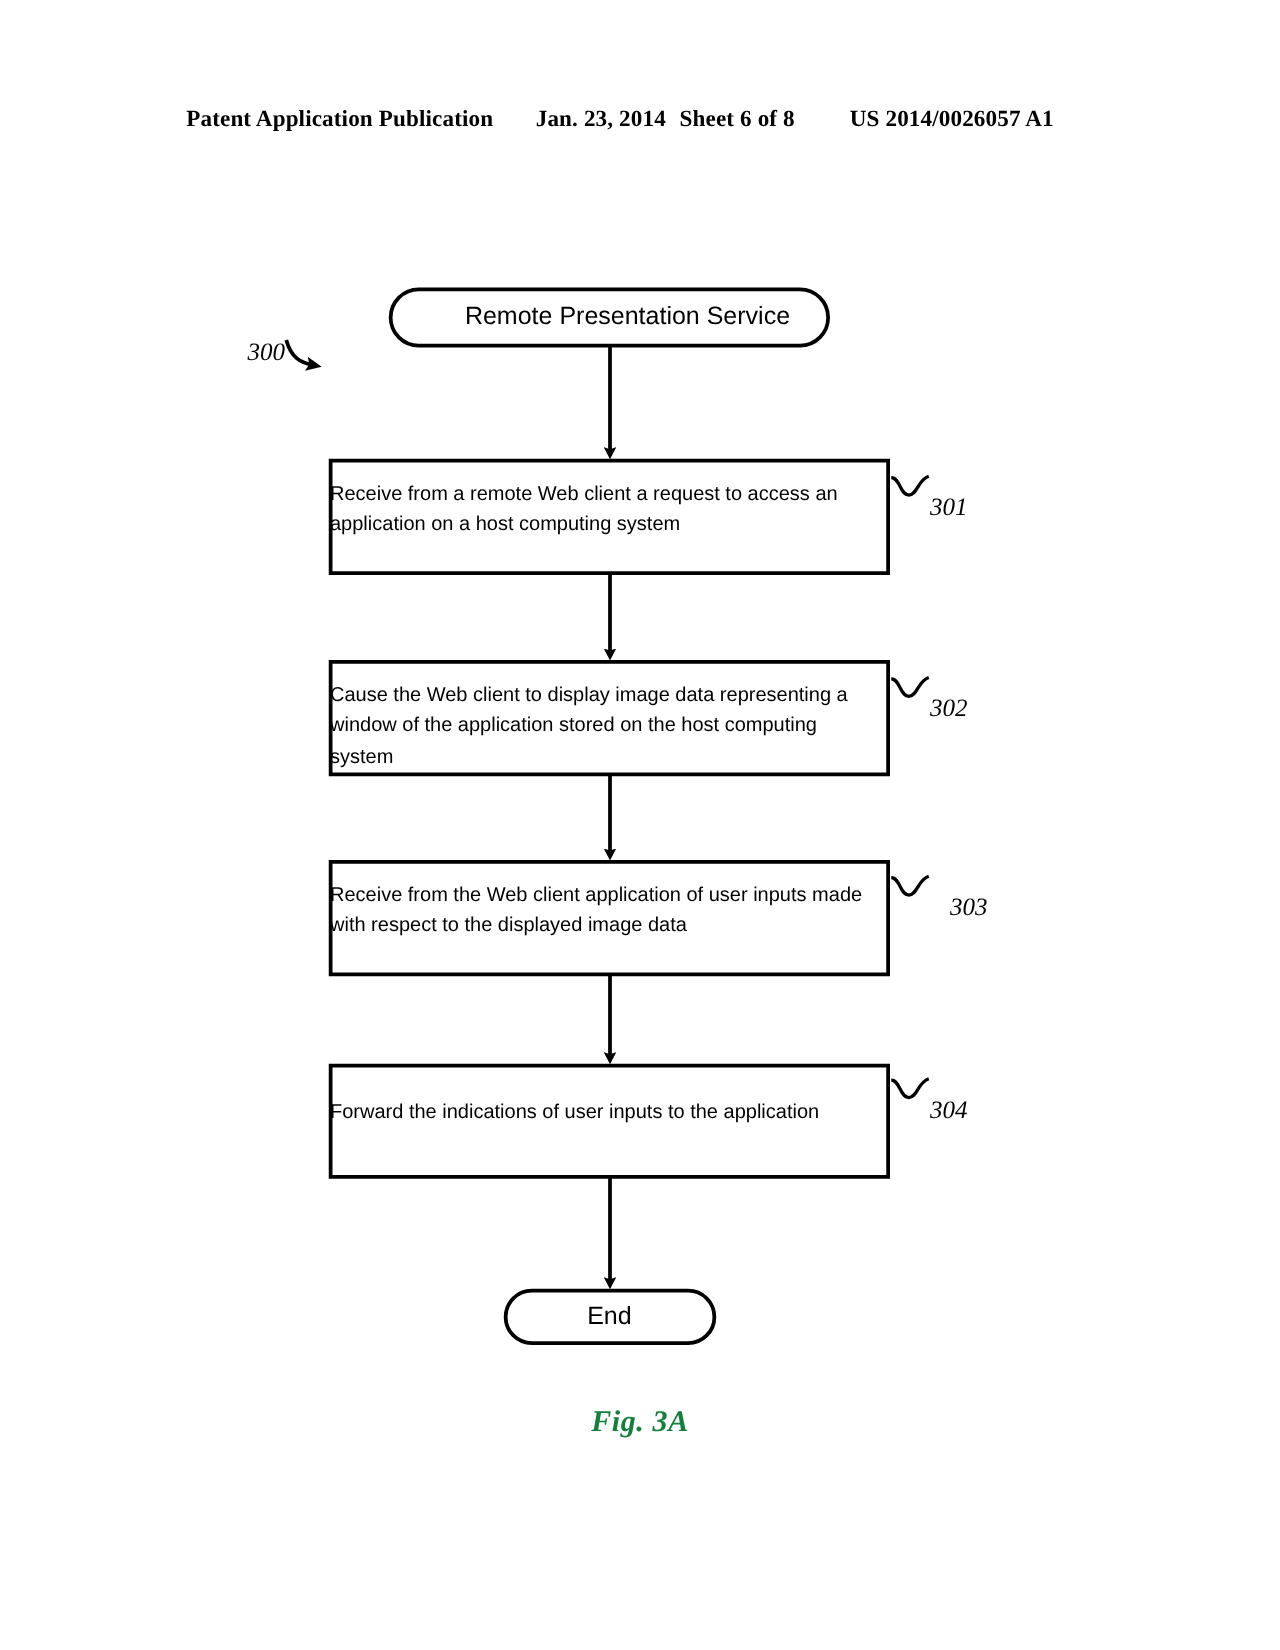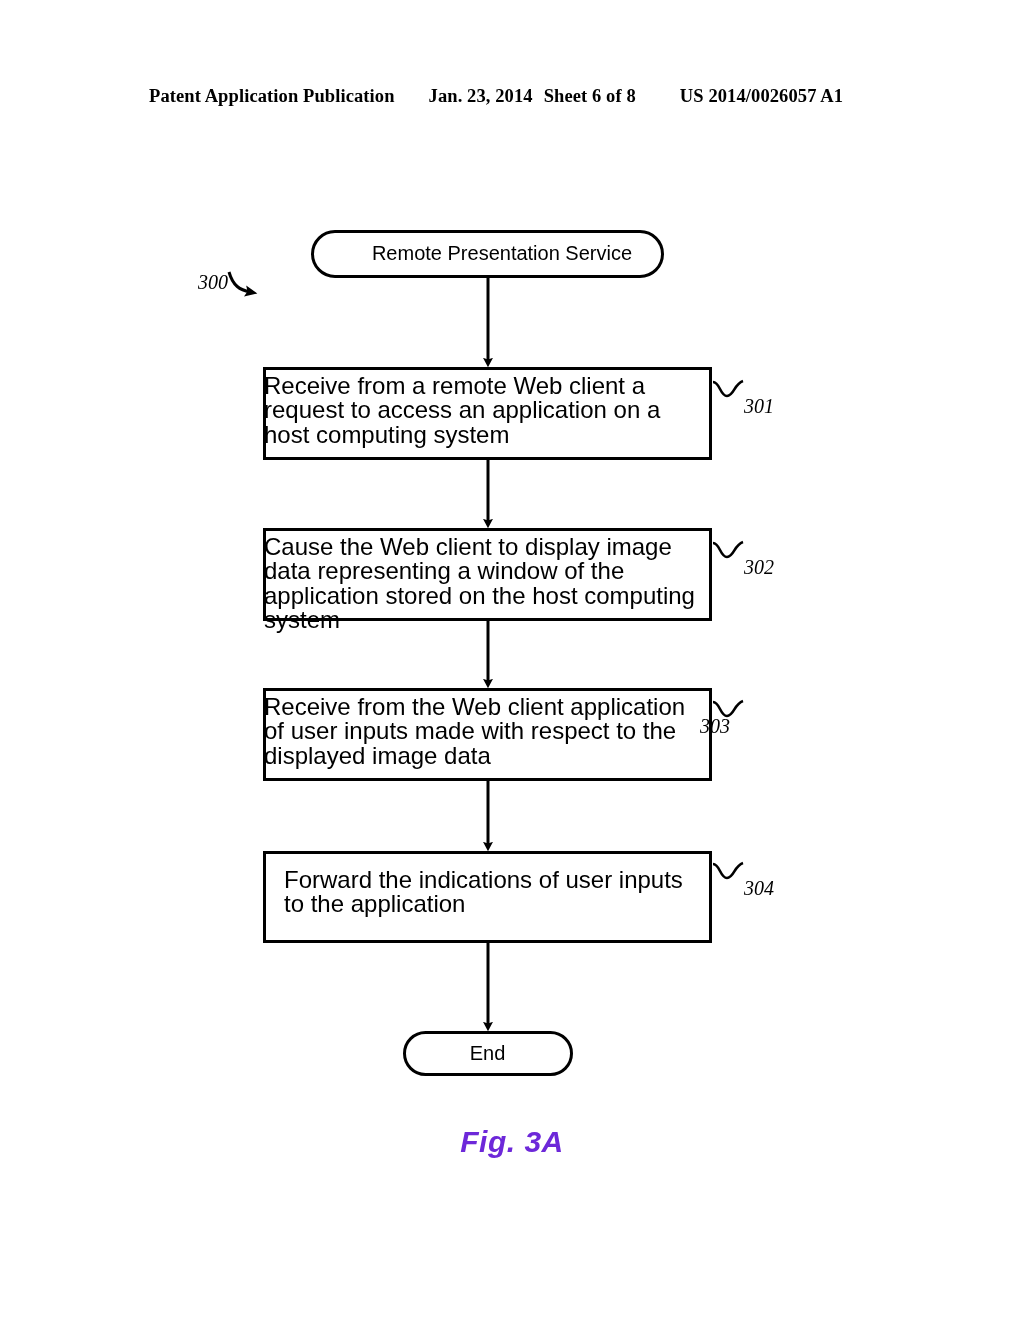--- a/index.html
+++ b/index.html
@@ -40,50 +40,51 @@
     left: 0;
     top: 0;
     width: 1024px;
     height: 1320px;
   }
 
   
   .node-text {
     position: absolute;
     font-family: "Liberation Sans", sans-serif;
-    font-size: 24px;
+    font-size: 16px;
     line-height: 24.4px;
     color: #000;
     white-space: pre-wrap;
+    margin-top: 10px;
   }
   .terminator-label {
     position: absolute;
     font-family: "Liberation Sans", sans-serif;
     font-size: 20px;
     color: #000;
     text-align: center;
     white-space: nowrap;
   }
   .ref-label {
     position: absolute;
     font-family: "Liberation Serif", serif;
     font-style: italic;
     font-size: 20px;
     color: #000;
     white-space: nowrap;
     margin-top: 18px;
   }
   .fig-caption {
     position: absolute;
-    font-family: Liberation Sans, sans-serif;
+    font-family: Liberation Serif, serif;
     font-style: italic;
     font-weight: bold;
-    font-size: 30px;
+    font-size: 24px;
     letter-spacing: 0.5px;
-    color: #6d28d9;
+    color: #15803d;
     white-space: nowrap;
   }
 </style>
 </head>
 <body>
 
 <div class="page-header">
   <span class="seg">Patent Application Publication</span><span class="hdr-gap-1"></span><span class="seg">Jan. 23, 2014</span><span class="hdr-gap-2"></span><span class="seg">Sheet 6 of 8</span><span class="hdr-gap-3"></span><span class="seg">US 2014/0026057 A1</span>
 </div>
 
@@ -131,20 +132,20 @@
 
 <div class="terminator-label" style="left:312px; top:242px; width:380px;">Remote Presentation Service</div>
 
 <div class="node-text" style="left:264px; top:374px; width:430px;">Receive from a remote Web client a request to access an application on a host computing system</div>
 <div class="ref-label" style="left:744px; top:377px;">301</div>
 
 <div class="node-text" style="left:264px; top:535px; width:436px;">Cause the Web client to display image data representing a window of the application stored on the host computing system</div>
 <div class="ref-label" style="left:744px; top:538px;">302</div>
 
 <div class="node-text" style="left:264px; top:695px; width:440px;">Receive from the Web client application of user inputs made with respect to the displayed image data</div>
-<div class="ref-label" style="left:700px; top:697px;">303</div>
+<div class="ref-label" style="left:760px; top:697px;">303</div>
 
-<div class="node-text" style="left:264px; top:868px; width:410px;padding-left:20px;">Forward the indications of user inputs to the application</div>
+<div class="node-text" style="left:264px; top:868px; width:410px;">Forward the indications of user inputs to the application</div>
 <div class="ref-label" style="left:744px; top:859px;">304</div>
 
 <div class="terminator-label" style="left:404px; top:1042px; width:167px;">End</div>
 
 <div class="fig-caption" style="left:0; top:1125px; width:1024px; text-align:center;">Fig. 3A</div>
 
 </body></html>

